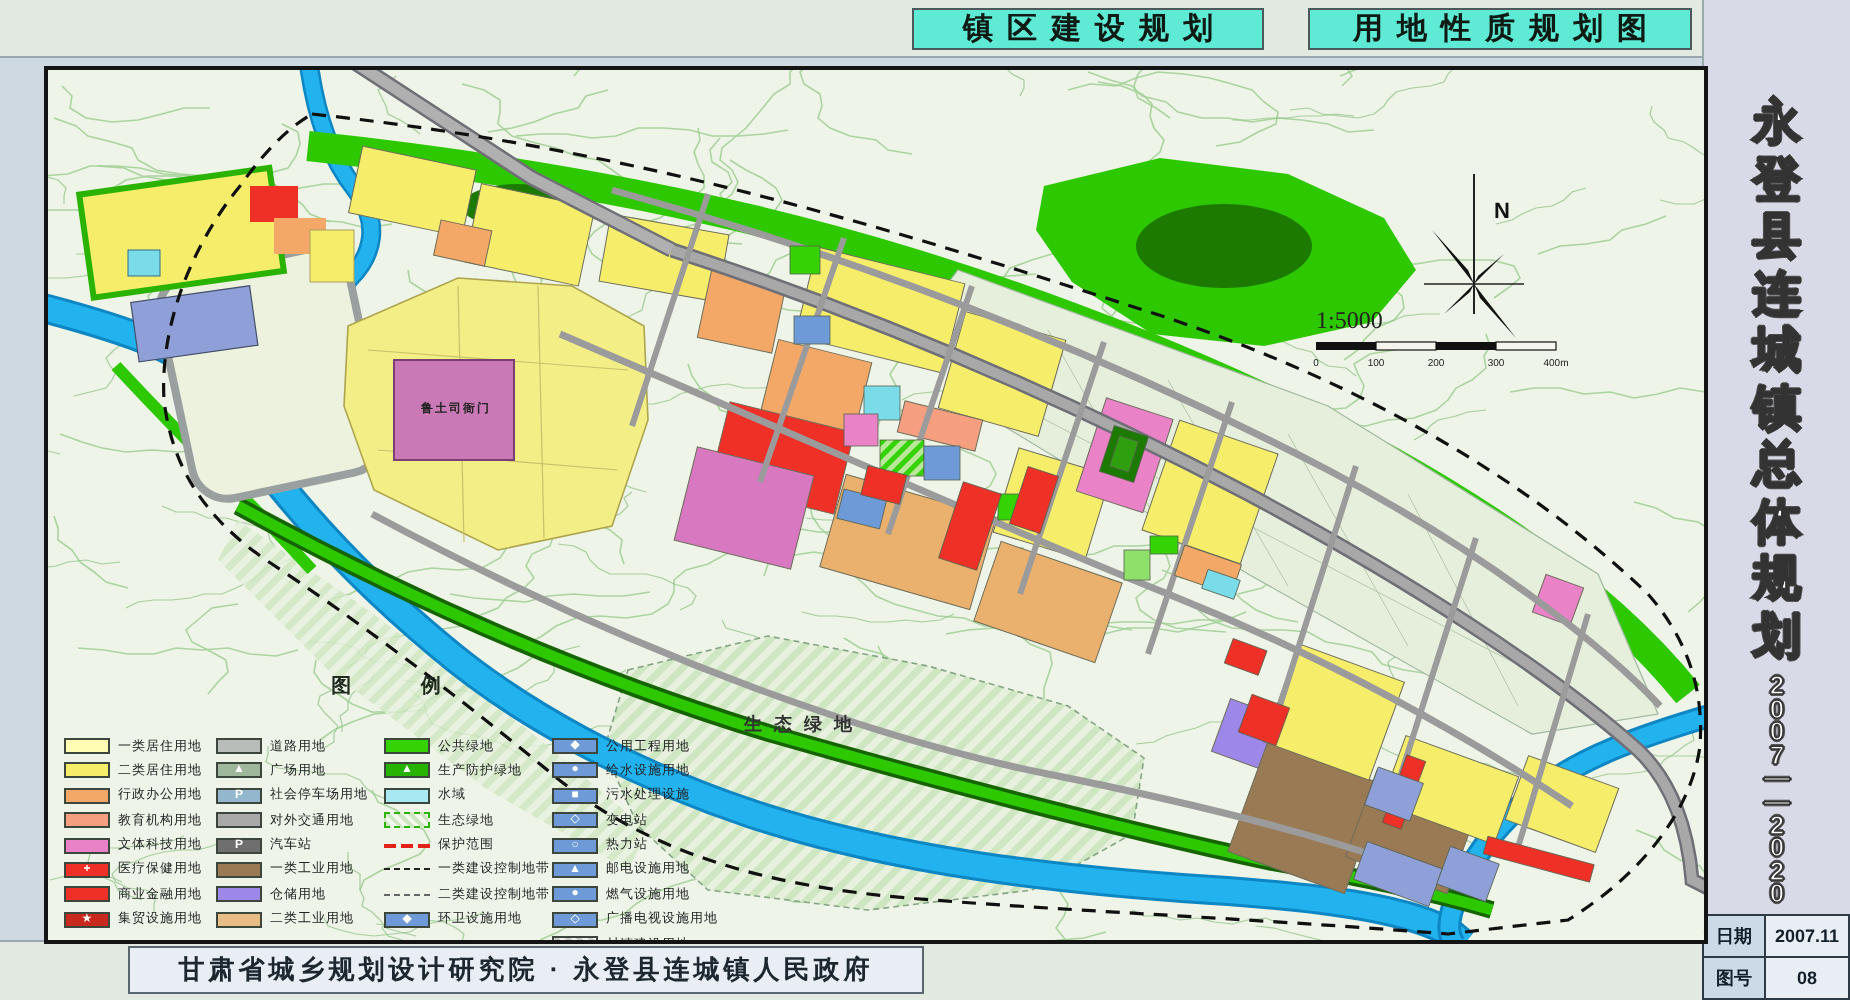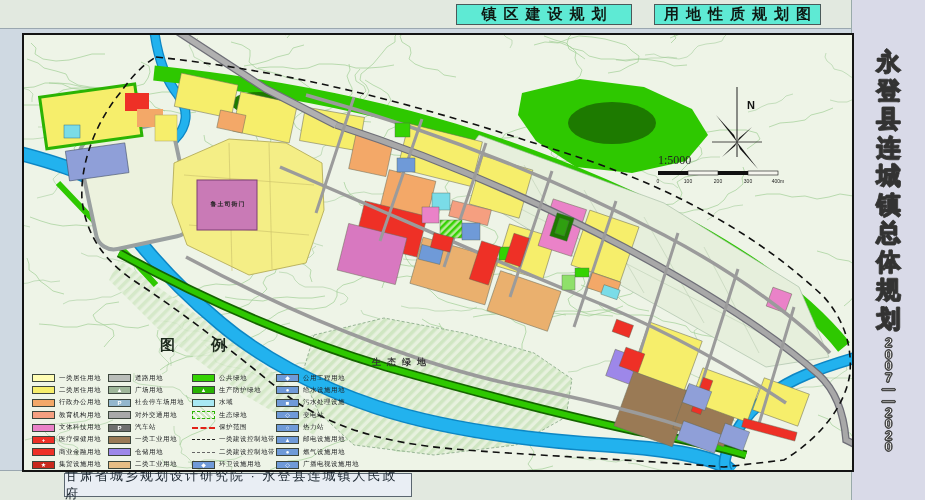--- a/index.html
+++ b/index.html
@@ -5,40 +5,40 @@
   html,body{margin:0;padding:0;background:#b8c2cc;}
   .page{position:relative;width:925px;height:500px;background:#cfd9e2;
         font-family:"Liberation Sans","DejaVu Sans",sans-serif;overflow:hidden;
         outline:1px solid #8a97a5;}
   .strip-top{position:absolute;left:0;top:0;width:852px;height:28px;background:#e2e9e0;border-bottom:1px solid #9aa7b0;}
   .strip-bottom{position:absolute;left:0;top:470px;width:852px;height:30px;background:#e2e9e0;border-top:1px solid #9aa7b0;}
   .tab{position:absolute;top:4px;height:21px;background:#5eead4;border:1px solid #4a5a5a;
        display:flex;align-items:center;justify-content:center;font-weight:bold;font-size:15px;
        letter-spacing:7px;color:#0e1a14;padding-left:7px;box-sizing:border-box;}
   .tab1{left:456px;width:176px;}
-  .tab2{left:654px;width:167px;}
+  .tab2{left:654px;width:192px;}
   .side{position:absolute;right:0;top:0;width:73px;height:500px;background:#d9dae8;border-left:1px solid #9aa;}
   .side-chars{width:100%;text-align:center;font-weight:bold;color:#fff;
       -webkit-text-stroke:1.1px #333;
       text-shadow:-1px 0 #555,1px 0 #555,0 -1px #555,0 1px #555;}
   #side-title{margin-top:48px;font-size:24px;line-height:28.5px;}
   #side-period{margin-top:4px;font-size:13px;line-height:11.6px;-webkit-text-stroke:0.8px #333;}
   .tblock{position:absolute;right:0;bottom:0;width:74px;border-collapse:collapse;background:#dfe7ee;}
   .tblock td{border:1px solid #2d3a46;font-size:9px;font-weight:bold;text-align:center;color:#13202c;height:18px;}
   .tblock td.lab{width:28px;background:#ccd9e6;}
   .tblock td.val{background:#e8eef4;}
-  .credit{position:absolute;left:64px;top:473px;width:348px;height:24px;background:#e9eef4;border:1px solid #5a6670;
-      display:flex;align-items:center;justify-content:center;font-size:13px;font-weight:normal;letter-spacing:2px;color:#1c2730;box-sizing:border-box;}
+  .credit{position:absolute;left:64px;top:473px;width:398px;height:24px;background:#e9eef4;border:1px solid #5a6670;
+      display:flex;align-items:center;justify-content:center;font-size:13px;font-weight:bold;letter-spacing:2px;color:#1c2730;box-sizing:border-box;}
   .map-frame{position:absolute;left:22px;top:33px;width:828px;height:435px;border:2px solid #141414;background:#eef4e7;overflow:hidden;}
   .map-frame svg{position:absolute;left:0;top:0;}
   #contours path{fill:none;stroke:#a3d098;stroke-width:0.8;opacity:0.9;}
   #contours2 path{fill:none;stroke:#93c48c;stroke-width:0.6;opacity:0.8;}
   
   .legend{position:absolute;left:8px;top:301px;width:322px;}
-  .legend-title{font-size:15px;font-weight:bold;letter-spacing:16px;padding-left:16px;text-align:center;color:#1d2a1d;margin-bottom:19px;}
+  .legend-title{font-size:10px;font-weight:bold;letter-spacing:16px;padding-left:16px;text-align:center;color:#1d2a1d;margin-bottom:19px;}
   #legend-cols{display:flex;}
   .lcol{display:flex;flex-direction:column;gap:4.4px;}
   .lcol0{width:76px;}.lcol1{width:84px;}.lcol2{width:84px;}.lcol3{width:78px;}
   .lrow{display:flex;align-items:center;height:8px;}
   .lsw{width:23px;min-width:23px;height:8px;border:1px solid #3c463c;box-sizing:border-box;
        display:flex;align-items:center;justify-content:center;}
   .lsw .g{font-size:6px;line-height:1;color:#fff;font-weight:bold;}
   .lsw.hatch-green{background:repeating-linear-gradient(45deg,#cfe6c2 0 2px,#f4f9ef 2px 4px);border:1px dashed #2bb303;}
   .lsw.hatch-gray{background:repeating-linear-gradient(45deg,#c7ccc7 0 2px,#f2f2f2 2px 4px);}
   .lsw.line-red{border:none;height:0;border-top:2px dashed #e22218;}
@@ -83,20 +83,32 @@
         <div>0</div>
         <div>0</div>
         <div>7</div>
         <div>—</div>
         <div>—</div>
         <div>2</div>
         <div>0</div>
         <div>2</div>
         <div>0</div>
       </div>
+    <table class="tblock">
+      <tbody>
+          <tr>
+        <td class="lab">日期</td>
+        <td class="val">2007.11</td>
+      </tr>
+      <tr>
+        <td class="lab">图号</td>
+        <td class="val">08</td>
+      </tr>
+    </tbody>
+      </table>
   </div>
 
   <div class="credit">
     <span>甘肃省城乡规划设计研究院 · 永登县连城镇人民政府</span>
   </div>
 
   <div class="map-frame">
     <svg width="828" height="435" viewBox="0 0 828 435">
       <defs>
         <pattern id="hatchEco" width="7" height="7" patternUnits="userSpaceOnUse" patternTransform="rotate(45)">

